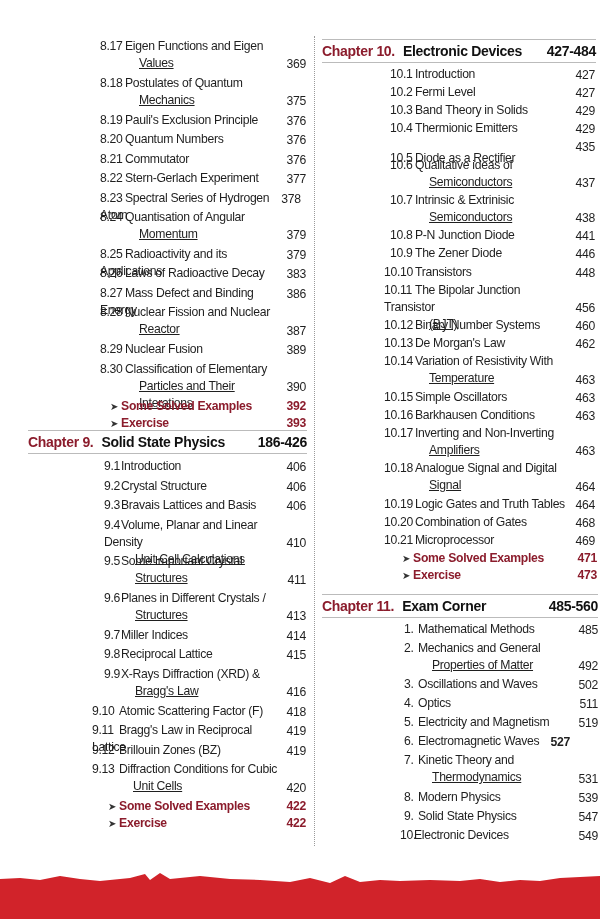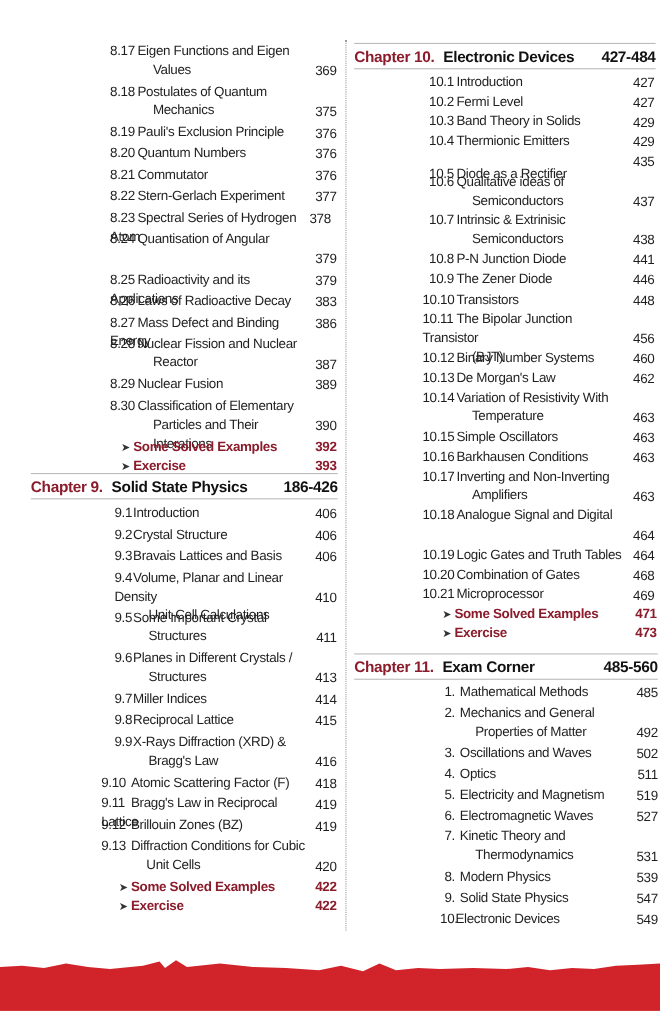--- a/index.html
+++ b/index.html
@@ -11,21 +11,21 @@
   }
   .divider {
     position:absolute; left:314px; top:36px; height:810px; width:0;
     border-left:1px dotted #9a9a9a;
   }
   .entry {
     position:absolute; font-size:12.2px; line-height:17px; letter-spacing:-0.3px;
   }
   .entry .num { display:inline-block; }
   .entry .title { }
-  .entry .cont { display:block; }
+  .entry .cont { display:block;text-decoration:underline; }
   .page {
     position:absolute; font-size:12.2px; text-align:right; letter-spacing:-0.3px;
   }
   .red { color:#8b1c2c; font-weight:bold; }
   .chapter {
     position:absolute; height:22px; line-height:22px; font-weight:bold;
     border-top:1px solid #bbbbbb; border-bottom:1px solid #bbbbbb;
     font-size:14px; letter-spacing:-0.3px;
   }
   .chapter .ch-label { color:#8b1c2c; }
@@ -51,21 +51,21 @@
     <div class="entry" style="left: 100px; top: 111.6px; width: 178px;"><span class="num" style="width: 25px;">8.19</span><span class="title">Pauli's Exclusion Principle</span></div>
     <div class="page" style="left: 276px; width: 30px; top: 113.6px;">376</div>
     <div class="entry" style="left: 100px; top: 131.1px; width: 178px;"><span class="num" style="width: 25px;">8.20</span><span class="title">Quantum Numbers</span></div>
     <div class="page" style="left: 276px; width: 30px; top: 133.1px;">376</div>
     <div class="entry" style="left: 100px; top: 150.6px; width: 178px;"><span class="num" style="width: 25px;">8.21</span><span class="title">Commutator</span></div>
     <div class="page" style="left: 276px; width: 30px; top: 152.6px;">376</div>
     <div class="entry" style="left: 100px; top: 170.1px; width: 178px;"><span class="num" style="width: 25px;">8.22</span><span class="title">Stern-Gerlach Experiment</span></div>
     <div class="page" style="left: 276px; width: 30px; top: 172.1px;">377</div>
     <div class="entry" style="left: 100px; top: 189.6px; width: 178px;"><span class="num" style="width: 25px;">8.23</span><span class="title">Spectral Series of Hydrogen Atom</span></div>
     <div class="page" style="left: 276px; width: 30px; top: 191.6px; text-align: center;">378</div>
-    <div class="entry" style="left: 100px; top: 209.1px; width: 178px;"><span class="num" style="width: 25px;">8.24</span><span class="title">Quantisation of Angular</span></div>
+    <div class="entry" style="left: 100px; top: 209.1px; width: 178px;"><span class="num" style="width: 25px;">8.24</span><span class="title">Quantisation of Angular</span><span class="cont" style="padding-left: 39px;">Momentum</span></div>
     <div class="page" style="left: 276px; width: 30px; top: 228.4px;">379</div>
     <div class="entry" style="left: 100px; top: 245.9px; width: 178px;"><span class="num" style="width: 25px;">8.25</span><span class="title">Radioactivity and its Applications</span></div>
     <div class="page" style="left: 276px; width: 30px; top: 247.9px;">379</div>
     <div class="entry" style="left: 100px; top: 265.4px; width: 178px;"><span class="num" style="width: 25px;">8.26</span><span class="title">Laws of Radioactive Decay</span></div>
     <div class="page" style="left: 276px; width: 30px; top: 267.4px;">383</div>
     <div class="entry" style="left: 100px; top: 284.9px; width: 178px;"><span class="num" style="width: 25px;">8.27</span><span class="title">Mass Defect and Binding Energy</span></div>
     <div class="page" style="left: 276px; width: 30px; top: 286.9px;">386</div>
     <div class="entry" style="left: 100px; top: 304.4px; width: 178px;"><span class="num" style="width: 25px;">8.28</span><span class="title">Nuclear Fission and Nuclear</span><span class="cont" style="padding-left: 39px;">Reactor</span></div>
     <div class="page" style="left: 276px; width: 30px; top: 323.7px;">387</div>
     <div class="entry" style="left: 100px; top: 341.2px; width: 178px;"><span class="num" style="width: 25px;">8.29</span><span class="title">Nuclear Fusion</span></div>
@@ -138,21 +138,21 @@
     <div class="entry" style="left: 384px; top: 335.1px; width: 183px;"><span class="num" style="width: 31px;">10.13</span><span class="title">De Morgan's Law</span></div>
     <div class="page" style="left: 565px; width: 30px; top: 337.1px;">462</div>
     <div class="entry" style="left: 384px; top: 353.2px; width: 183px;"><span class="num" style="width: 31px;">10.14</span><span class="title">Variation of Resistivity With</span><span class="cont" style="padding-left: 45px;">Temperature</span></div>
     <div class="page" style="left: 565px; width: 30px; top: 372.5px;">463</div>
     <div class="entry" style="left: 384px; top: 388.6px; width: 183px;"><span class="num" style="width: 31px;">10.15</span><span class="title">Simple Oscillators</span></div>
     <div class="page" style="left: 565px; width: 30px; top: 390.6px;">463</div>
     <div class="entry" style="left: 384px; top: 406.7px; width: 183px;"><span class="num" style="width: 31px;">10.16</span><span class="title">Barkhausen Conditions</span></div>
     <div class="page" style="left: 565px; width: 30px; top: 408.7px;">463</div>
     <div class="entry" style="left: 384px; top: 424.8px; width: 183px;"><span class="num" style="width: 31px;">10.17</span><span class="title">Inverting and Non-Inverting</span><span class="cont" style="padding-left: 45px;">Amplifiers</span></div>
     <div class="page" style="left: 565px; width: 30px; top: 444.1px;">463</div>
-    <div class="entry" style="left: 384px; top: 460.2px; width: 183px;"><span class="num" style="width: 31px;">10.18</span><span class="title">Analogue Signal and Digital</span></div>
+    <div class="entry" style="left: 384px; top: 460.2px; width: 183px;"><span class="num" style="width: 31px;">10.18</span><span class="title">Analogue Signal and Digital</span><span class="cont" style="padding-left: 45px;">Signal</span></div>
     <div class="page" style="left: 565px; width: 30px; top: 479.5px;">464</div>
     <div class="entry" style="left: 384px; top: 495.6px; width: 183px;"><span class="num" style="width: 31px;">10.19</span><span class="title">Logic Gates and Truth Tables</span></div>
     <div class="page" style="left: 565px; width: 30px; top: 497.6px;">464</div>
     <div class="entry" style="left: 384px; top: 513.7px; width: 183px;"><span class="num" style="width: 31px;">10.20</span><span class="title">Combination of Gates</span></div>
     <div class="page" style="left: 565px; width: 30px; top: 515.7px;">468</div>
     <div class="entry" style="left: 384px; top: 531.8px; width: 183px;"><span class="num" style="width: 31px;">10.21</span><span class="title">Microprocessor</span></div>
     <div class="page" style="left: 565px; width: 30px; top: 533.8px;">469</div>
     <div class="entry red" style="left: 402px; top: 549.9px;"><span class="arrow">➤</span><span>Some Solved Examples</span></div>
     <div class="page red" style="left: 567px; width: 30px; top: 550.9px;">471</div>
     <div class="entry red" style="left: 402px; top: 567.2px;"><span class="arrow">➤</span><span>Exercise</span></div>
@@ -162,21 +162,21 @@
     <div class="page" style="left: 568px; width: 30px; top: 623px;">485</div>
     <div class="entry" style="left: 404px; top: 640px; width: 166px;"><span class="num" style="width: 14px;">2.</span><span class="title">Mechanics and General</span><span class="cont" style="padding-left: 28px;">Properties of Matter</span></div>
     <div class="page" style="left: 568px; width: 30px; top: 659.3px;">492</div>
     <div class="entry" style="left: 404px; top: 676.3px; width: 166px;"><span class="num" style="width: 14px;">3.</span><span class="title">Oscillations and Waves</span></div>
     <div class="page" style="left: 568px; width: 30px; top: 678.3px;">502</div>
     <div class="entry" style="left: 404px; top: 695.3px; width: 166px;"><span class="num" style="width: 14px;">4.</span><span class="title">Optics</span></div>
     <div class="page" style="left: 568px; width: 30px; top: 697.3px;">511</div>
     <div class="entry" style="left: 404px; top: 714.3px; width: 166px;"><span class="num" style="width: 14px;">5.</span><span class="title">Electricity and Magnetism</span></div>
     <div class="page" style="left: 568px; width: 30px; top: 716.3px;">519</div>
     <div class="entry" style="left: 404px; top: 733.3px; width: 166px;"><span class="num" style="width: 14px;">6.</span><span class="title">Electromagnetic Waves</span></div>
-    <div class="page" style="left: 568px; width: 30px; top: 735.3px;">527</div>
+    <div class="page" style="left: 540px; width: 30px; top: 735.3px; font-weight: bold;">527</div>
     <div class="entry" style="left: 404px; top: 752.3px; width: 166px;"><span class="num" style="width: 14px;">7.</span><span class="title">Kinetic Theory and</span><span class="cont" style="padding-left: 28px;">Thermodynamics</span></div>
     <div class="page" style="left: 568px; width: 30px; top: 771.6px;">531</div>
     <div class="entry" style="left: 404px; top: 788.6px; width: 166px;"><span class="num" style="width: 14px;">8.</span><span class="title">Modern Physics</span></div>
     <div class="page" style="left: 568px; width: 30px; top: 790.6px;">539</div>
     <div class="entry" style="left: 404px; top: 807.6px; width: 166px;"><span class="num" style="width: 14px;">9.</span><span class="title">Solid State Physics</span></div>
     <div class="page" style="left: 568px; width: 30px; top: 809.6px;">547</div>
     <div class="entry" style="left: 400px; top: 826.6px; width: 170px;"><span class="num" style="width: 14px;">10.</span><span class="title">Electronic Devices</span></div>
     <div class="page" style="left: 568px; width: 30px; top: 828.6px;">549</div>
   </div>
 

